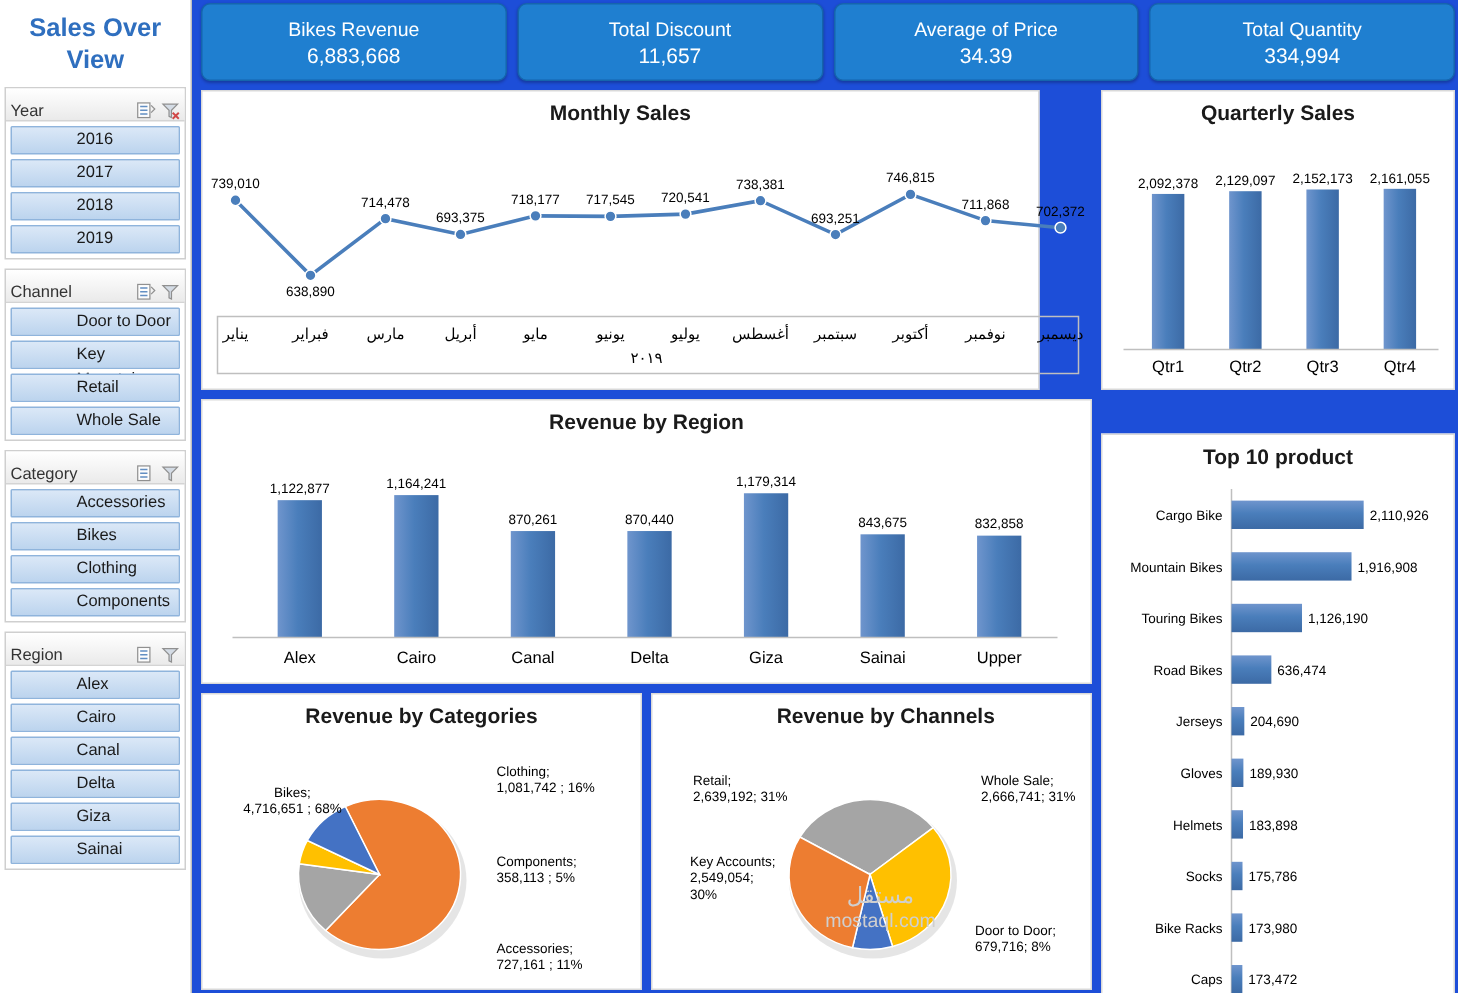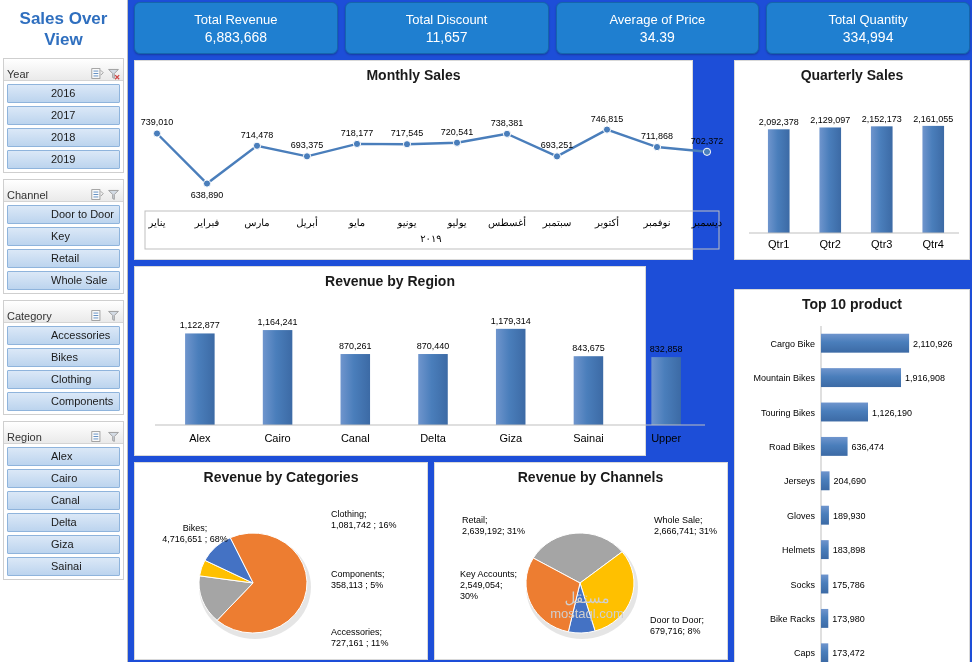--- a/index.html
+++ b/index.html
@@ -86,21 +86,21 @@
   }
   .panel-title {
     text-align: center;
     font-size: 14px; font-weight: bold;
     color: #1a1a1a;
     padding-top: 6px;
   }
 
   #p-monthly   { left: 134px; top: 60px;  width: 559px; height: 200px; }
   #p-quarterly { left: 734px; top: 60px;  width: 236px; height: 200px; }
-  #p-region    { left: 134px; top: 266px; width: 512px; height: 190px; }
+  #p-region    { left: 134px; top: 266px; width: 594px; height: 190px; }
   #p-top10     { left: 734px; top: 266px; width: 236px; height: 394px; margin-top: 23px; }
   #p-cats      { left: 134px; top: 462px; width: 294px; height: 198px; }
   #p-chan      { left: 434px; top: 462px; width: 294px; height: 198px; padding-left: 19px; }
 
   svg { display: block; }
   .axis-text { font-family: "Liberation Sans", sans-serif; font-size: 10px; fill: #000; }
   .val-text  { font-family: "Liberation Sans", sans-serif; font-size: 9px;  fill: #000; }
   .cat-text  { font-family: "Liberation Sans", sans-serif; font-size: 11px; fill: #000; }
 
   #watermark {
@@ -207,21 +207,21 @@
         <div class="sitem selected">Canal</div>
         <div class="sitem selected">Delta</div>
         <div class="sitem selected">Giza</div>
         <div class="sitem selected">Sainai</div>
       </div>
     </div>
   </div>
 
   <div class="kpi-row">
     <div class="kpi">
-      <div class="k-label">Total Revenue</div>
+      <div class="k-label">Bikes Revenue</div>
       <div class="k-value">6,883,668</div>
     </div>
     <div class="kpi">
       <div class="k-label">Total Discount</div>
       <div class="k-value">11,657</div>
     </div>
     <div class="kpi">
       <div class="k-label">Average of Price</div>
       <div class="k-value">34.39</div>
     </div>

